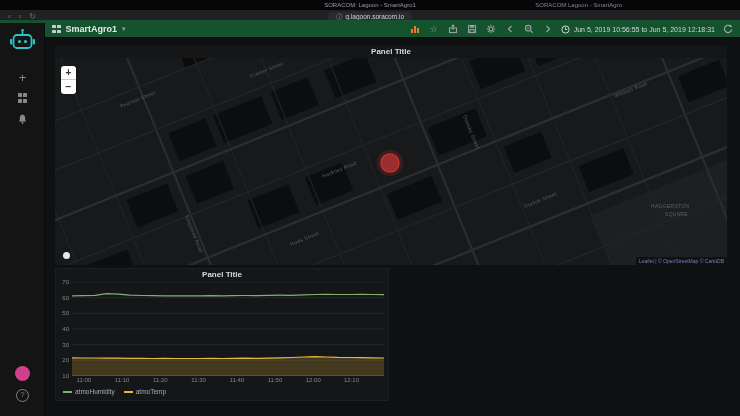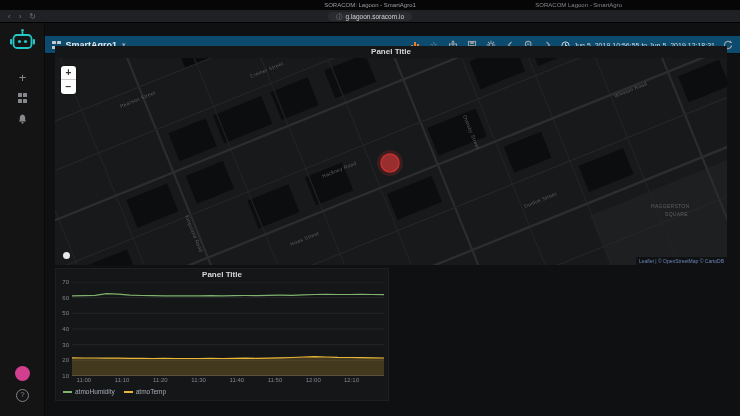--- a/index.html
+++ b/index.html
@@ -15,21 +15,21 @@
   .tabbar .win-title{position:absolute;right:118px;top:0;height:10px;line-height:10px;
                      font-size:6px;color:#85888d;}
   .urlbar{left:0;top:10px;width:740px;height:13px;background:#202124;border-bottom:1px solid #000;}
   .nav-glyphs{position:absolute;left:8px;top:0;height:13px;line-height:13px;font-size:8px;color:#6f7276;
               display:flex;gap:8px;}
   .url-pill{position:absolute;left:50%;top:2px;transform:translateX(-50%);height:9px;line-height:9px;
             background:#2a2b2e;border-radius:5px;padding:0 8px;font-size:6.5px;color:#cfd2d6;white-space:nowrap;}
   .url-pill .info{color:#8a8d92;margin-right:3px;}
 
   
-  .topnav{left:0;top:36px;width:740px;height:18px;background:#0c4a6e;border-bottom:1px solid #0a0a0b;text-align:center;}
+  .topnav{left:0;top:20px;width:740px;height:18px;background:#14532d;border-bottom:1px solid #0a0a0b;text-align:center;}
   .topnav-left{position:absolute;left:52px;top:0;height:18px;display:flex;align-items:center;gap:5px;}
   .dash-title{font-size:9px;font-weight:bold;color:#e8e9ea;}
   .dash-caret{font-size:7px;color:#9aa0a6;}
   .topnav-right{position:absolute;right:6px;top:0;height:18px;display:flex;align-items:center;gap:7px;}
   .nbtn{display:flex;align-items:center;justify-content:center;width:12px;height:14px;cursor:pointer;}
   .nbtn svg{display:block}
   .star-glyph{font-size:9px;color:#9aa0a6;line-height:1;}
   .time-range{display:flex;align-items:center;gap:4px;font-size:7px;color:#d3d5d9;white-space:nowrap;}
 
   

